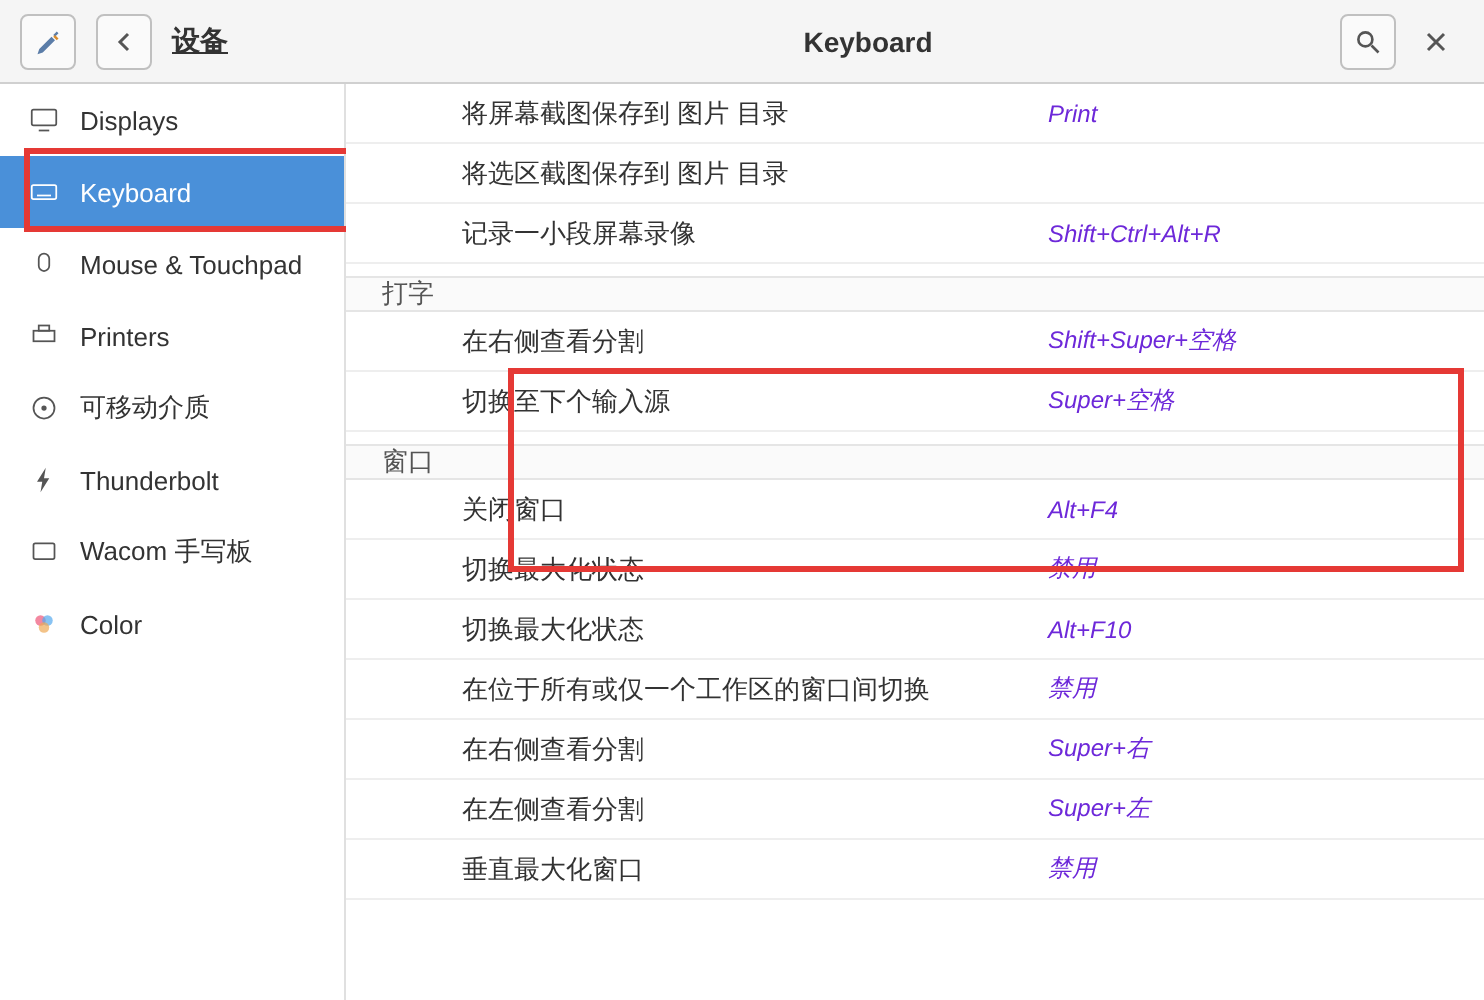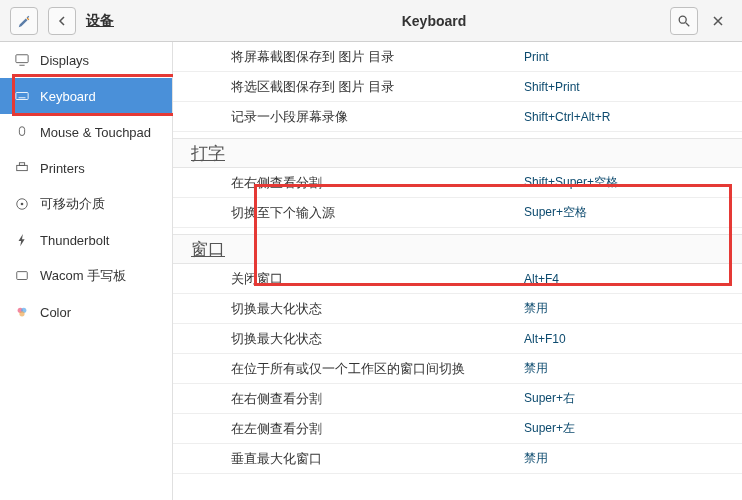--- a/index.html
+++ b/index.html
@@ -12,22 +12,22 @@
 .header-right { display: flex; gap: 6px; padding-right: 10px; }
 .body { display: flex; height: calc(100% - 42px); }
 .sidebar { width: 173px; border-right: 1px solid #e0e0e0; background: #fff; }
 .side-item { height: 36px; display: flex; align-items: center; gap: 10px; padding: 0 14px; font-size: 13px; color: #333; cursor: pointer; }
 .side-item.active { background: #4a90d9; color: #fff; }
 .side-icon { width: 16px; height: 16px; display: flex; align-items: center; justify-content: center; }
 .hi-box { border: 3px solid #e53935; position: absolute; pointer-events: none; }
 .content { flex: 1; overflow-y: auto; background: #fff; position: relative; }
 .row { height: 30px; display: flex; align-items: center; padding: 0 18px; border-bottom: 1px solid #eee; }
 .row-label { flex: 1; font-size: 13px; color: #333; margin-left: 40px; }
-.row-value { width: 200px; font-size: 12px; color: #0c4a6e; }
-.section { height: 30px; display: flex; align-items: center; padding: 0 18px; font-size: 17px; color: #555; background: #fafafa; border-bottom: 1px solid #e5e5e5; border-top: 1px solid #e5e5e5; margin-top: 6px; text-decoration: underline; }
+.row-value { width: 200px; font-size: 12px; color: #6d28d9; font-style: italic; }
+.section { height: 18px; display: flex; align-items: center; padding: 0 18px; font-size: 13px; color: #555; background: #fafafa; border-bottom: 1px solid #e5e5e5; border-top: 1px solid #e5e5e5; margin-top: 6px; }
 svg { display: block; }
 </style>
 </head>
 <body>
 
 <div class="header">
   <div class="header-left">
     <div class="tool-btn">
       <svg width="14" height="14" viewBox="0 0 16 16">
           <path fill="#5b7da8" d="M13 2l-2 2 1 1 2-2-1-1zM3 12l-1 3 3-1 7-7-2-2-7 7z"></path>
@@ -132,21 +132,20 @@
     <div class="hi-box" style="left:12px;top:32px;width:178px;height:42px"></div>
   </div>
 
   <div class="content" id="content">
       <div class="row">
         <div class="row-label">将屏幕截图保存到 图片 目录</div>
         <div class="row-value">Print</div>
       </div>
       <div class="row">
         <div class="row-label">将选区截图保存到 图片 目录</div>
-        <div class="row-value">Shift+Print</div>
       </div>
       <div class="row">
         <div class="row-label">记录一小段屏幕录像</div>
         <div class="row-value">Shift+Ctrl+Alt+R</div>
       </div>
       <div class="section">打字</div>
       <div class="row">
         <div class="row-label">在右侧查看分割</div>
         <div class="row-value">Shift+Super+空格</div>
       </div>

